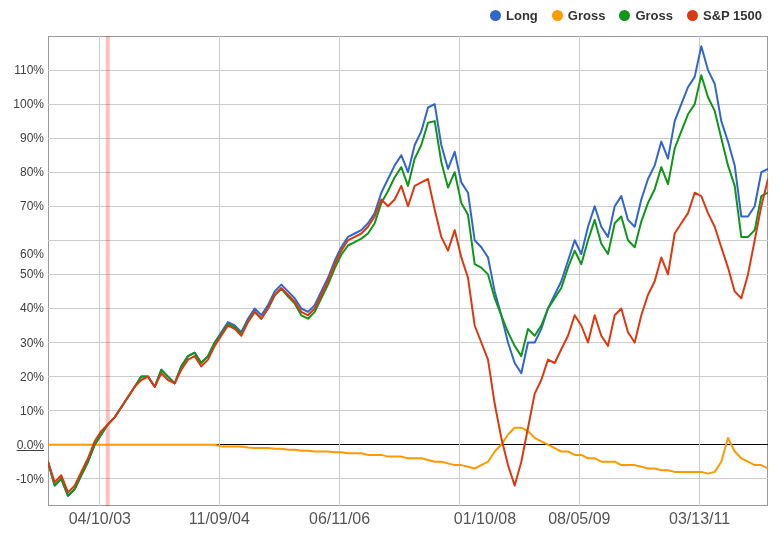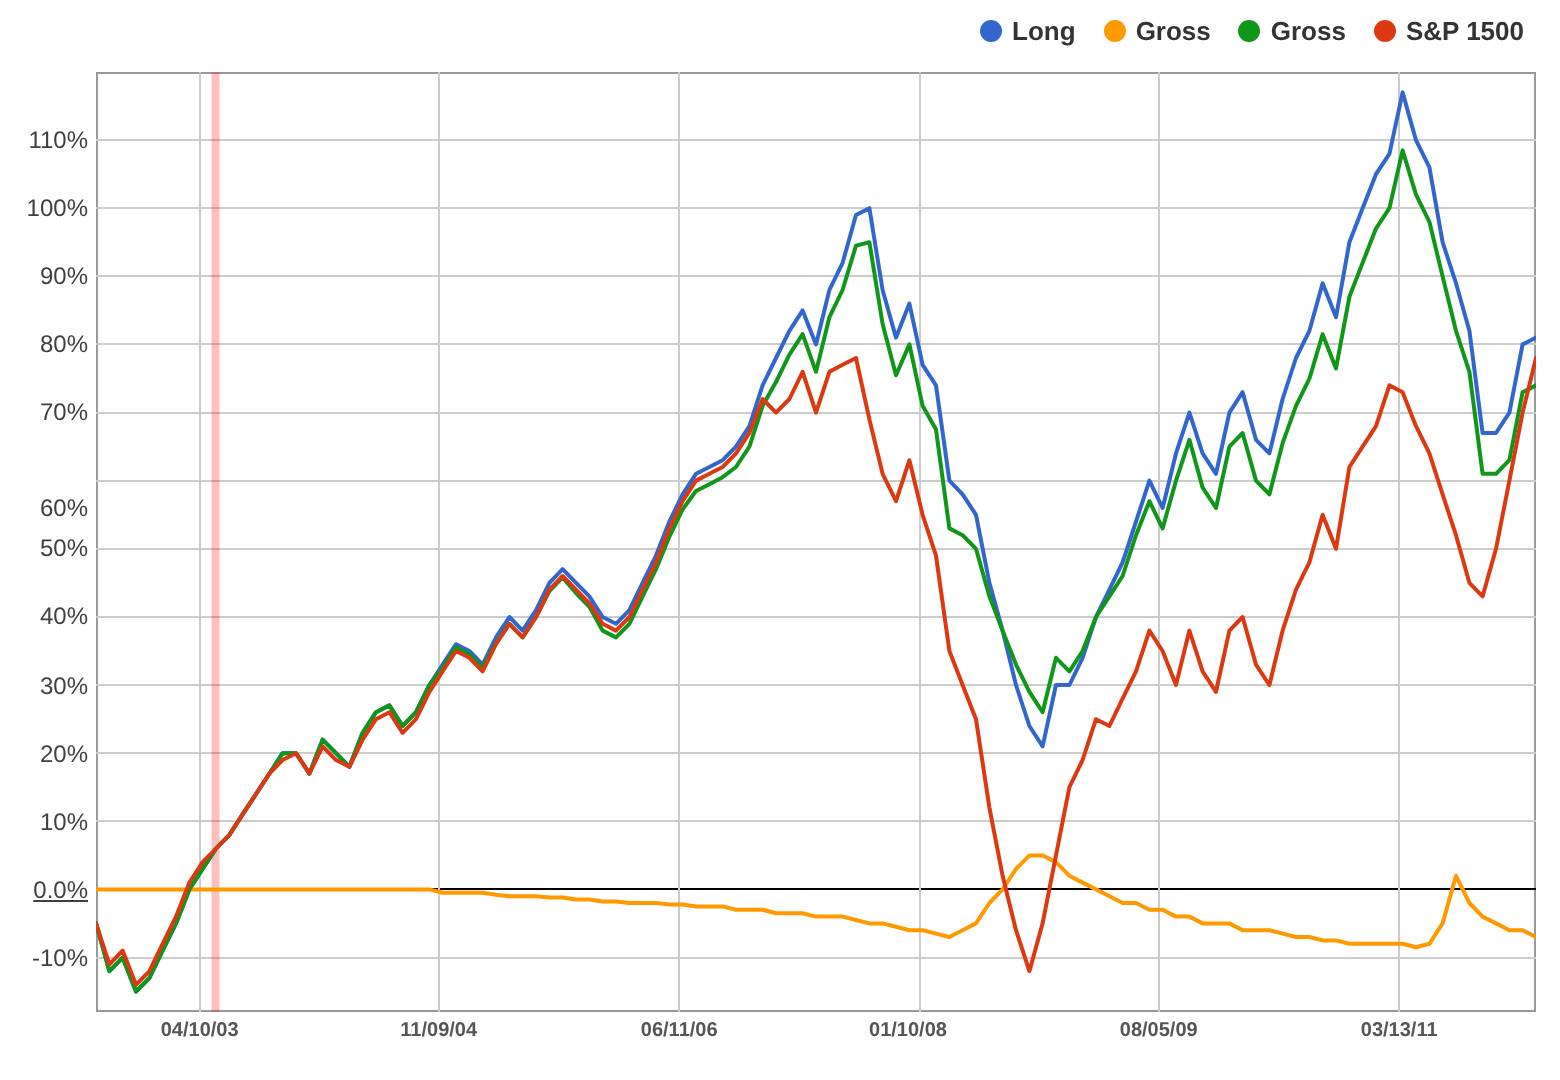--- a/index.html
+++ b/index.html
@@ -52,24 +52,23 @@
     transform: translateY(-50%);
     font-size: 12px;
     color: #404040;
     text-align: right;
     width: 44px;
   }
   .x-tick-label {
     position: absolute;
     top: 510px;
     transform: translateX(-50%);
-    font-size: 10px;
+    font-size: 16px;
     color: #555;
     white-space: nowrap;
-    font-weight: bold;
   }
   svg { display: block; }
   .grid-line {
     stroke: #ccc;
     stroke-width: 1;
     shape-rendering: crispEdges;
   }
   .zero-line {
     stroke: #000;
     stroke-width: 1;
@@ -154,16 +153,16 @@
     <div class="y-tick-label" style="top: 274.406px; padding-left: 48px;">50%</div>
     <div class="y-tick-label" style="top: 254px;">60%</div>
     <div class="y-tick-label" style="top: 206.29px; padding-left: 38px;">70%</div>
     <div class="y-tick-label" style="top: 172.232px;">80%</div>
     <div class="y-tick-label" style="top: 138.174px;">90%</div>
     <div class="y-tick-label" style="top: 104.116px;">100%</div>
     <div class="y-tick-label" style="top: 70.058px;">110%</div>
     <div class="x-tick-label" style="left: 99.84px;">04/10/03</div>
     <div class="x-tick-label" style="left: 219.36px;">11/09/04</div>
     <div class="x-tick-label" style="left: 339.6px;">06/11/06</div>
-    <div class="x-tick-label" style="left: 454px;">01/10/08</div>
+    <div class="x-tick-label" style="left: 485px;">01/10/08</div>
     <div class="x-tick-label" style="left: 579.36px;">08/05/09</div>
     <div class="x-tick-label" style="left: 699.6px;">03/13/11</div>
   </div>
 
 </body></html>

